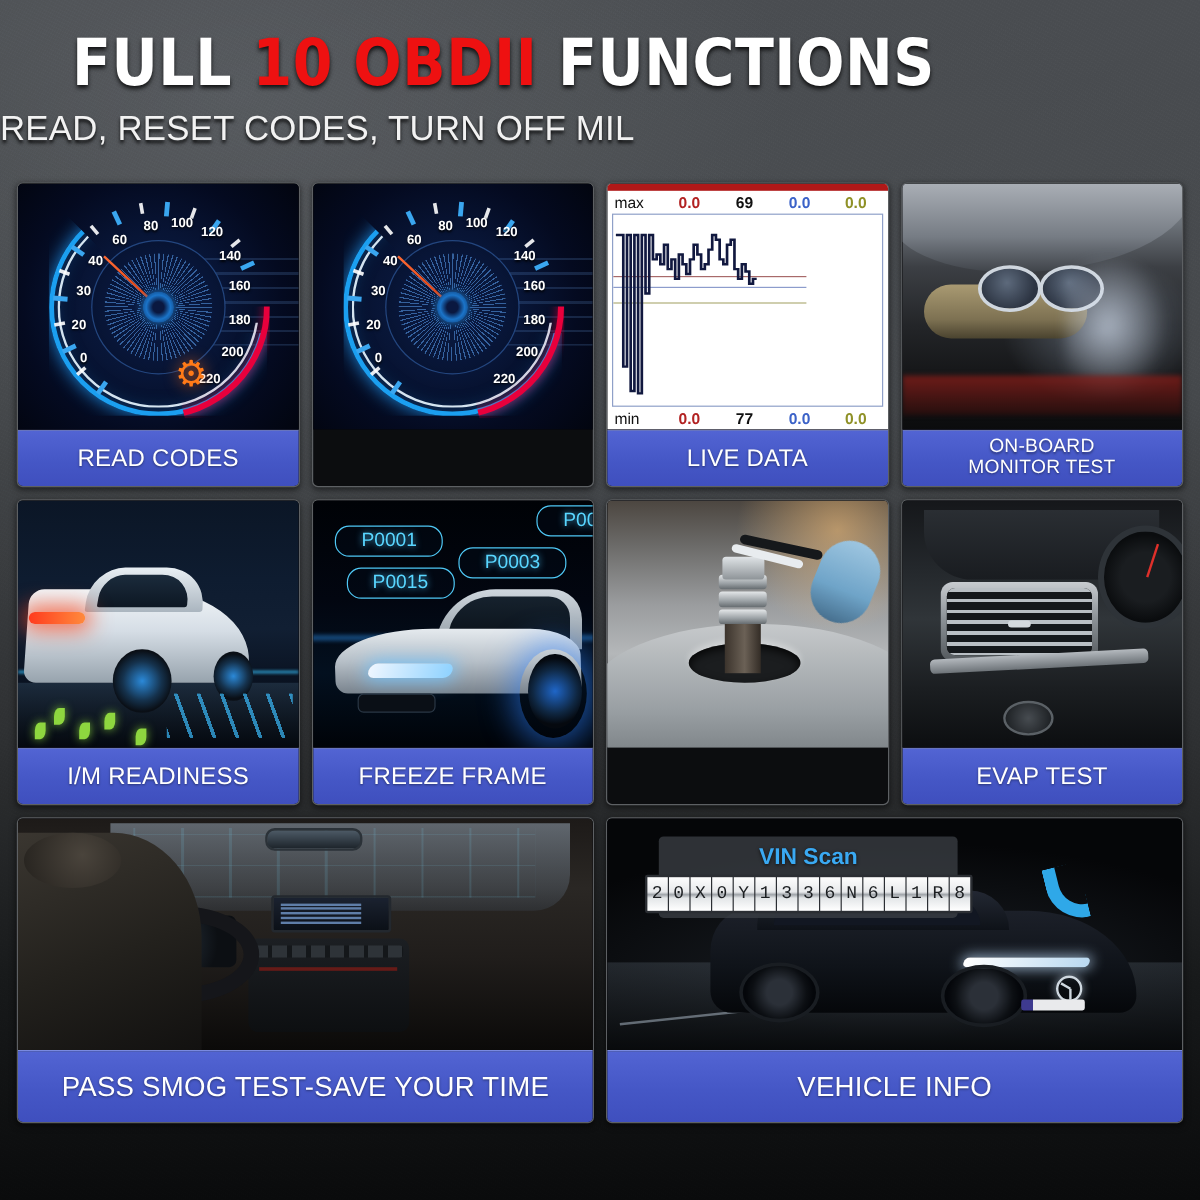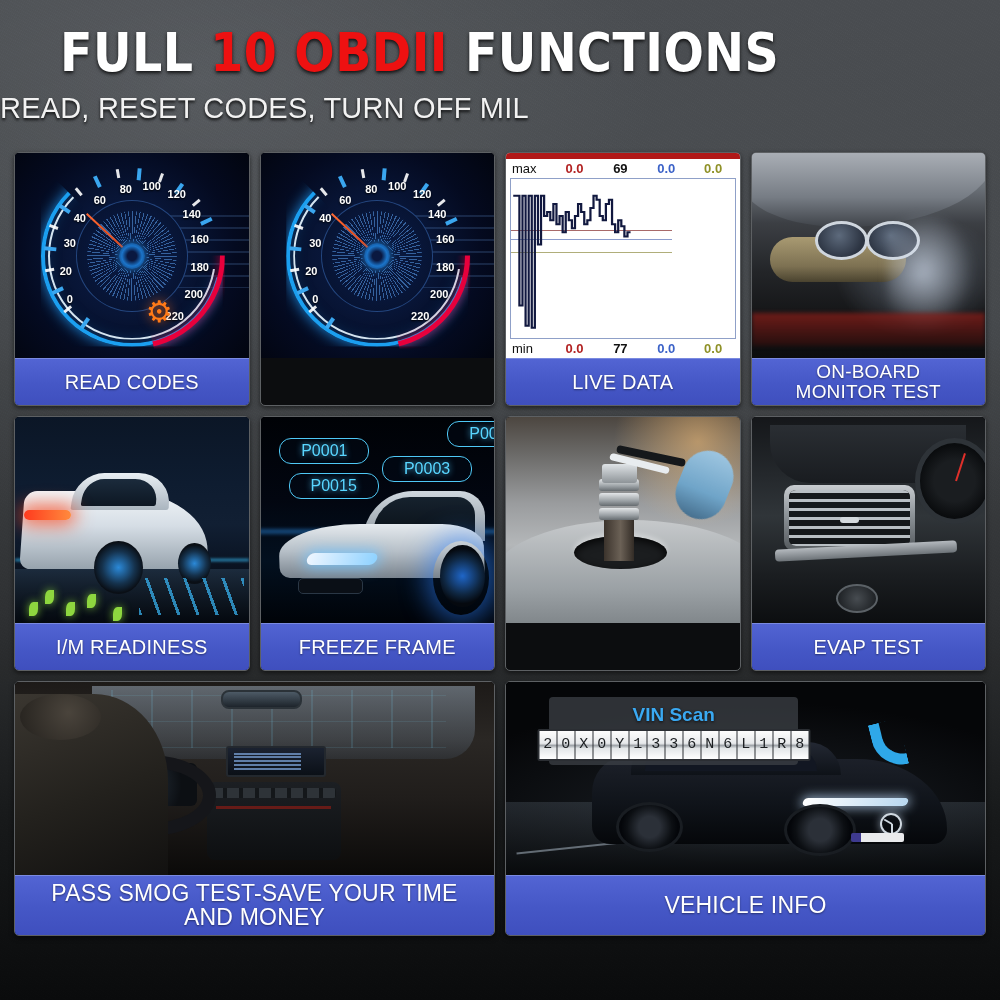--- a/index.html
+++ b/index.html
@@ -71,21 +71,21 @@
     text-align:center;
     font-size:20px;
     line-height:1.04;
     letter-spacing:.2px;
     display:flex; align-items:center; justify-content:center;
     text-shadow:0 1px 2px rgba(0,0,0,.45);
     padding:3px 4px;
   }
   .r1 .label, .r2 .label { height:47px; }
   .r3 .label { height:60px; font-size:23px; }
-  .label.two { font-size:19px; }
+  .label.two { font-size:16px; }
 
   
   .speedo { position:absolute; inset:0;
     background:
       radial-gradient(circle at 48% 50%, #0d1d46 0%, #081536 38%, #040a20 68%, #02050f 100%);
   }
   .speedo .streaks{position:absolute;right:0;top:30%;width:46%;height:36%;
     background:repeating-linear-gradient(180deg, rgba(120,180,255,.17) 0 2px, rgba(0,0,0,0) 2px 12px);
     filter:blur(.4px);}
   .dial { position:absolute; left:50%; top:50%; width:182px; height:182px; margin:-91px 0 0 -91px; }
@@ -627,21 +627,20 @@
           <div class="redtxt"></div>
           <div class="cluster"></div>
           <div class="wheel"></div>
           <div class="person"></div>
           <div class="head"></div>
         </div>
       </div>
       <div class="label">
         <div>
           <div>PASS SMOG TEST-SAVE YOUR TIME</div>
-          <div>AND MONEY</div>
         </div>
       </div>
     </div>
 
     <div class="card h">
       <div class="media">
         <div class="vinfo">
           <div class="floor"></div>
           <div class="floorline"></div>
           <div class="arrow">

